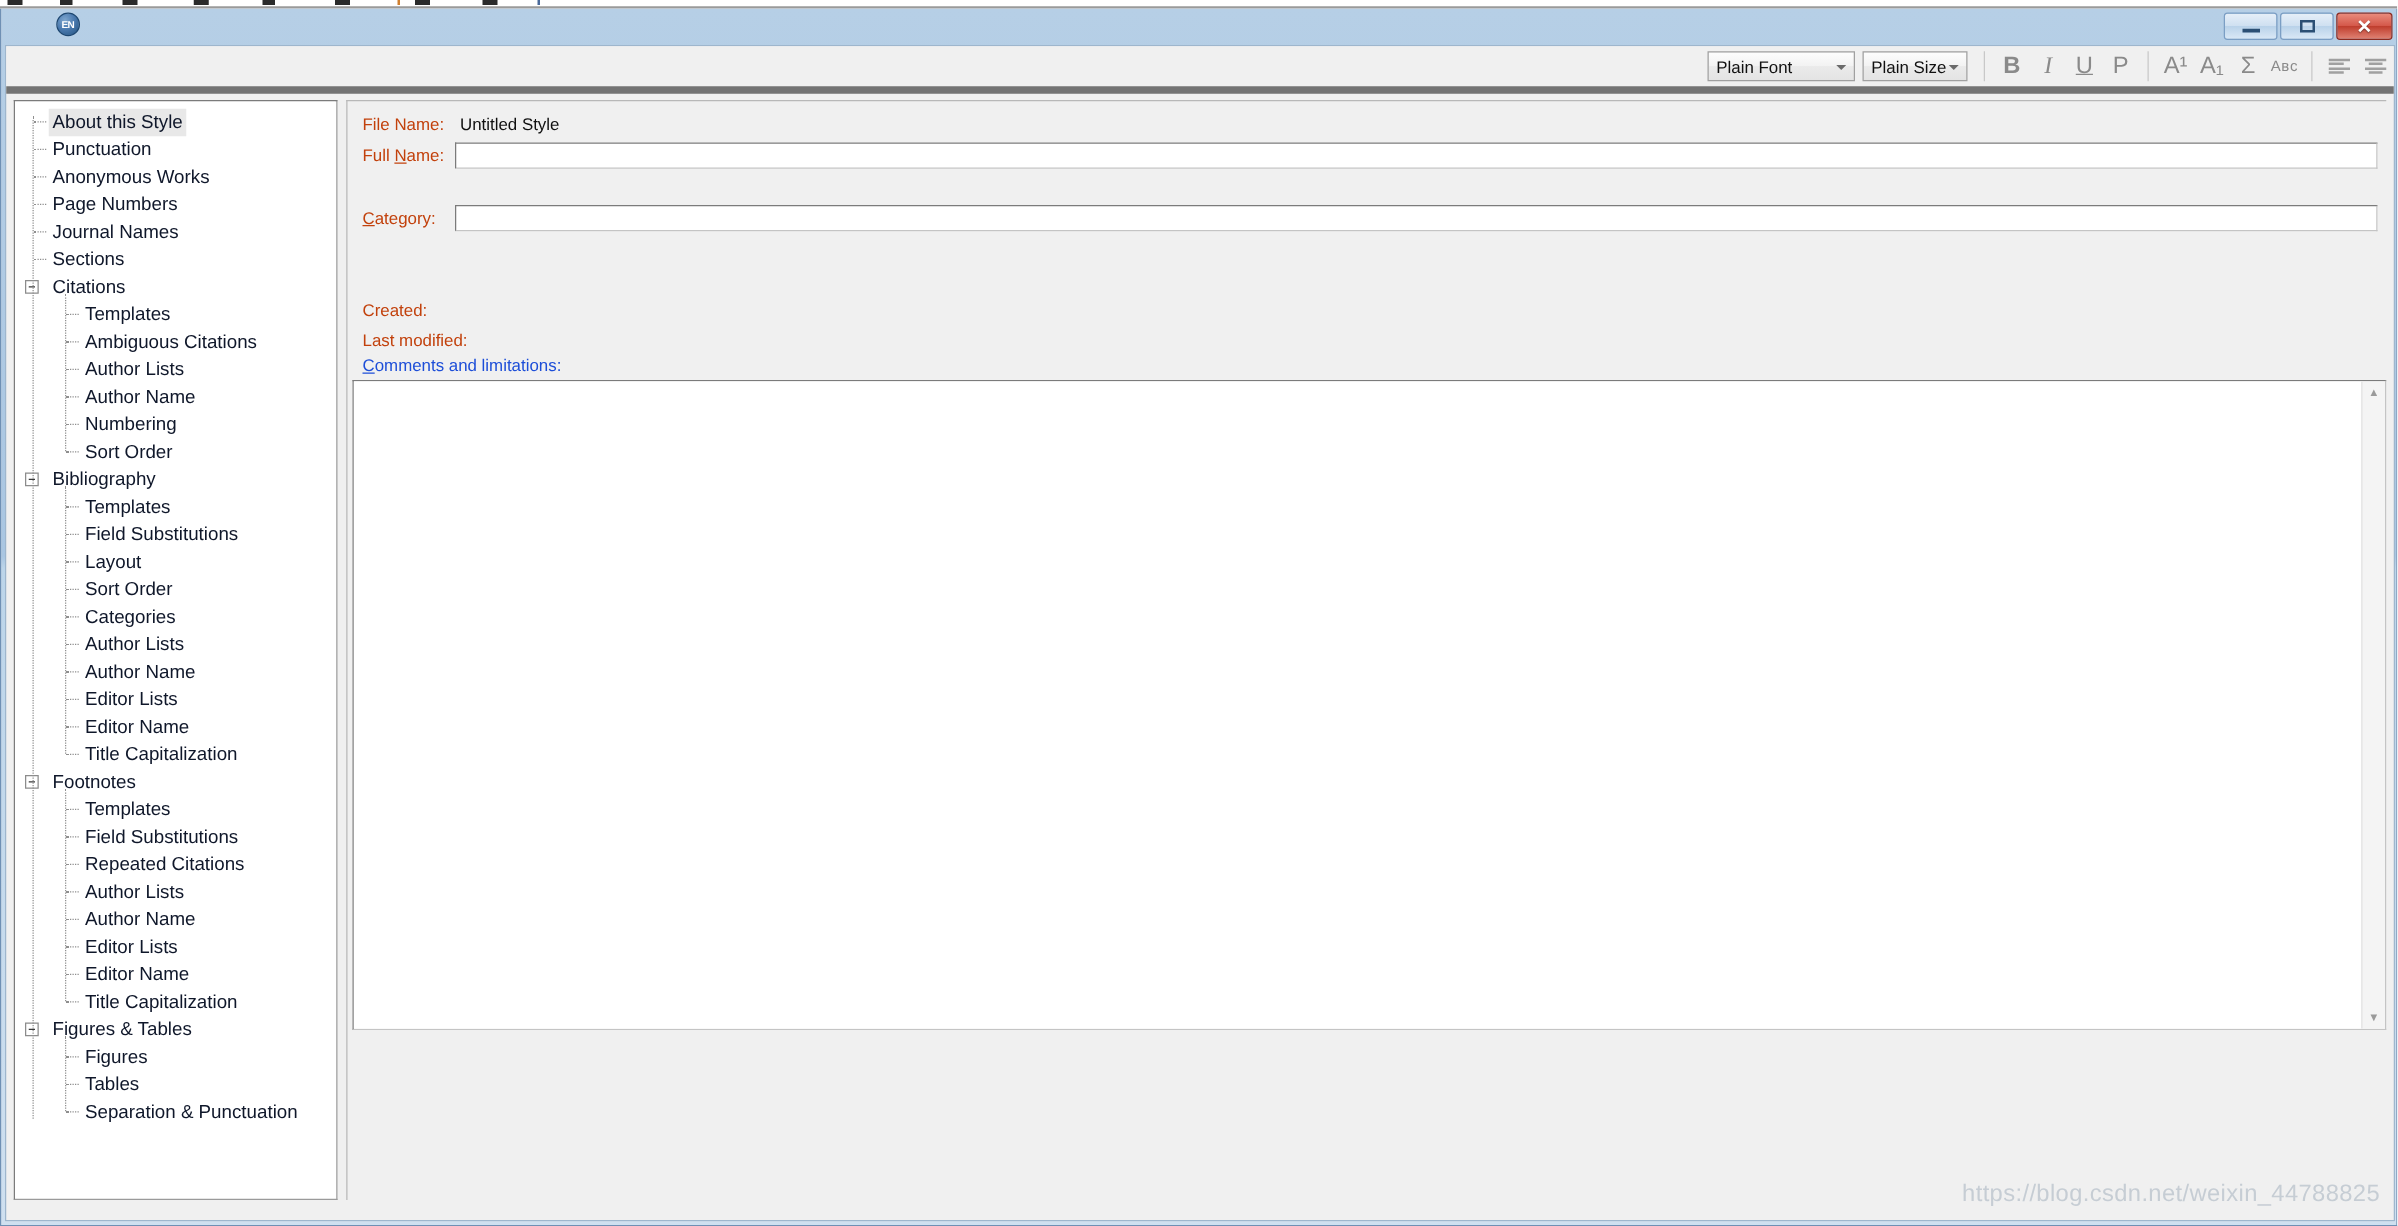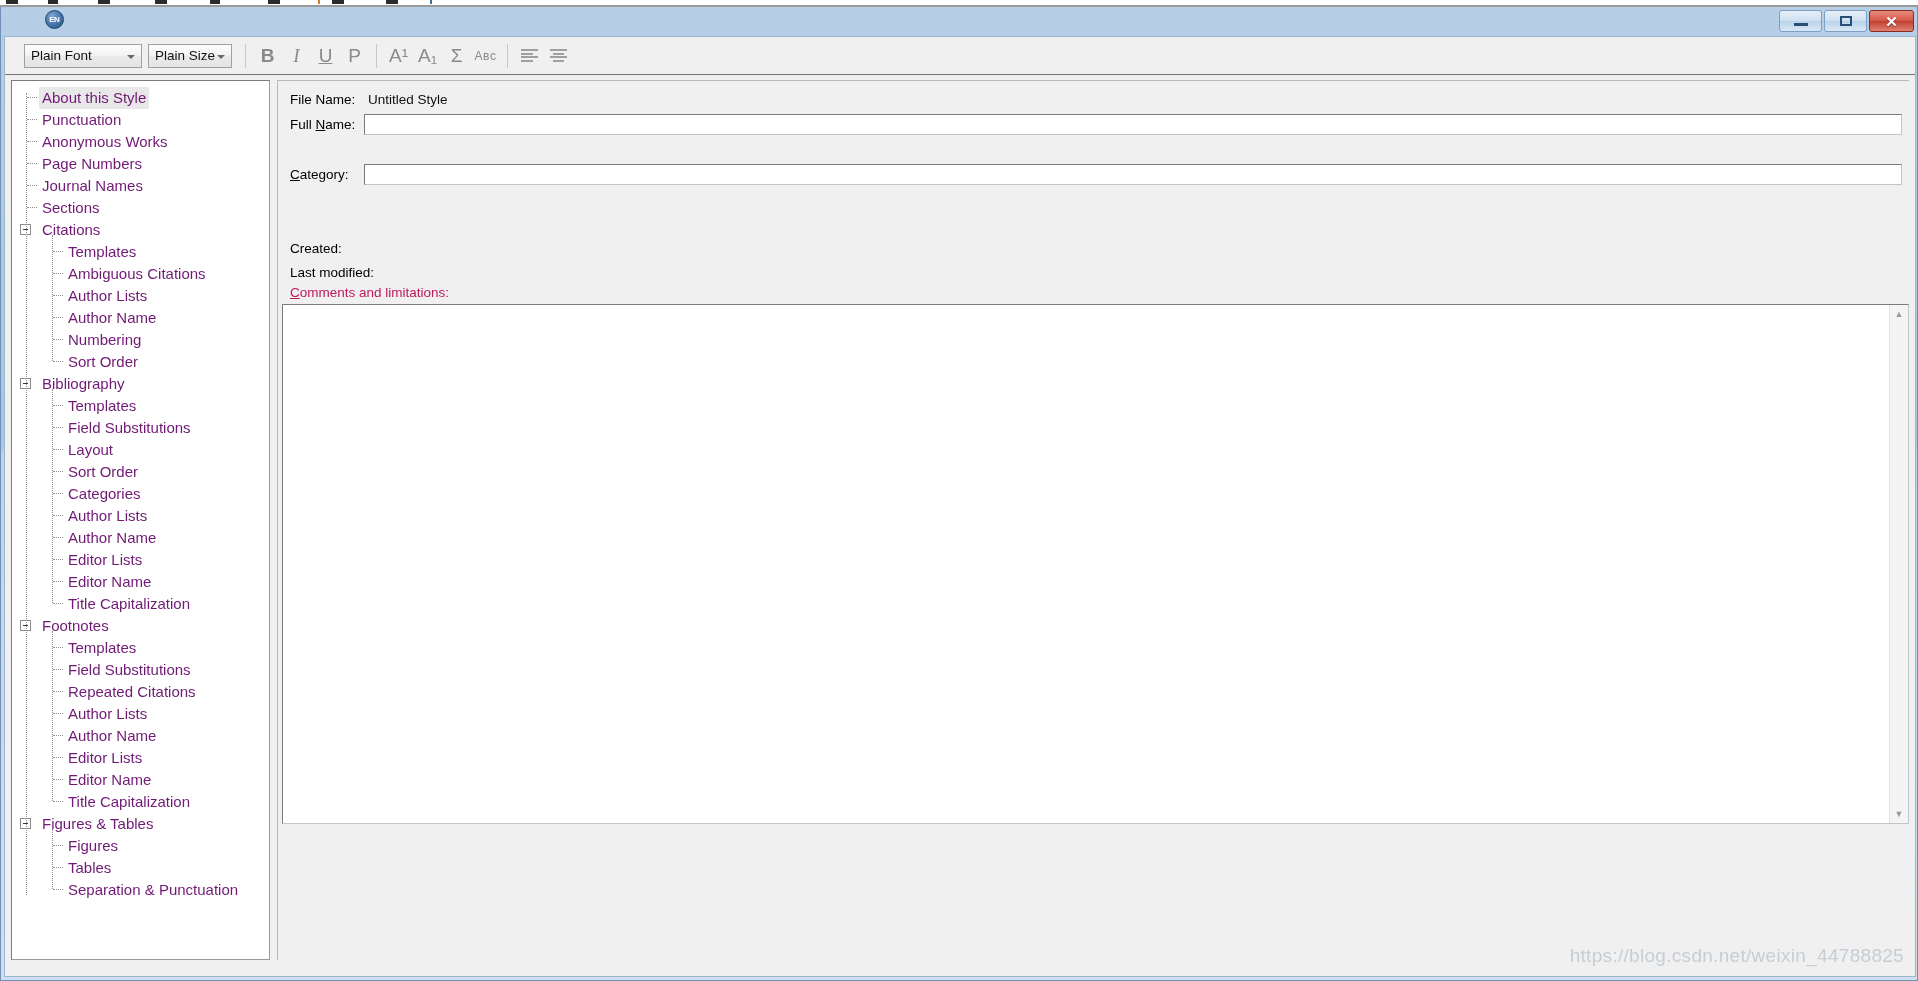--- a/index.html
+++ b/index.html
@@ -140,25 +140,26 @@
     border: 1px solid #9eb6cd;
   }
 
   
   .toolbar {
     position: absolute;
     left: 0; top: 0;
     width: 100%;
     height: 38px;
     background: #f0f0f0;
-    border-bottom: 1px solid #737373;
-    display: flex;
-    align-items: center;
-    padding-left: 19px;
-    box-sizing: border-box;
+    border-bottom: 6px solid #737373;
+    display: flex;
+    align-items: center;
+    padding-left: 7px;
+    box-sizing: border-box;
+    justify-content: flex-end;
   }
   .combo {
     position: relative;
     height: 24px;
     box-sizing: border-box;
     border: 1px solid #a0a0a0;
     background: linear-gradient(to bottom, #fdfdfd 0%, #f2f2f2 50%, #eaeaea 51%, #e4e4e4 100%);
     display: flex;
     align-items: center;
     font-size: 13.5px;
@@ -233,21 +234,21 @@
     background: #ffffff;
     box-sizing: border-box;
     border: 1px solid #9a9a9a;
     border-top-color: #7b7b7b;
     border-left-color: #7b7b7b;
     overflow: hidden;
   }
   .tree {
     padding: 6px 4px 0 0;
     font-size: 15px;
-    color: #701a75;
+    color: #0f172a;
     font-family: "Liberation Sans", sans-serif;
   }
   .tnode {
     position: relative;
     height: 22px;
     line-height: 22px;
     white-space: nowrap;
     cursor: default;
   }
   .tnode .lbl {
@@ -318,21 +319,21 @@
     left: 0;
     height: 24px;
     display: flex;
     align-items: center;
   }
   .form-label {
     width: 86px;
     padding-left: 12px;
     box-sizing: border-box;
     font-size: 13.5px;
-    color: #000000;
+    color: #c2410c;
     font-family: "Liberation Sans", sans-serif;
     white-space: nowrap;
   }
   .form-label u { text-decoration: underline; }
   .readonly-val {
     font-size: 13.5px;
     color: #101010;
     font-family: "Liberation Sans", sans-serif;
     padding-left: 4px;
   }
@@ -347,21 +348,21 @@
     color: #101010;
     font-family: "Liberation Sans", sans-serif;
     padding: 0 3px;
     outline: none;
   }
 
   .comments-label {
     position: absolute;
     left: 12px;
     font-size: 13.5px;
-    color: #be185d;
+    color: #1d4ed8;
     font-family: "Liberation Sans", sans-serif;
   }
   .comments-wrap {
     position: absolute;
     left: 4px;
     background: #ffffff;
     box-sizing: border-box;
     border: 1px solid #7b7b7b;
     border-right-color: #c4c4c4;
     border-bottom-color: #c4c4c4;

